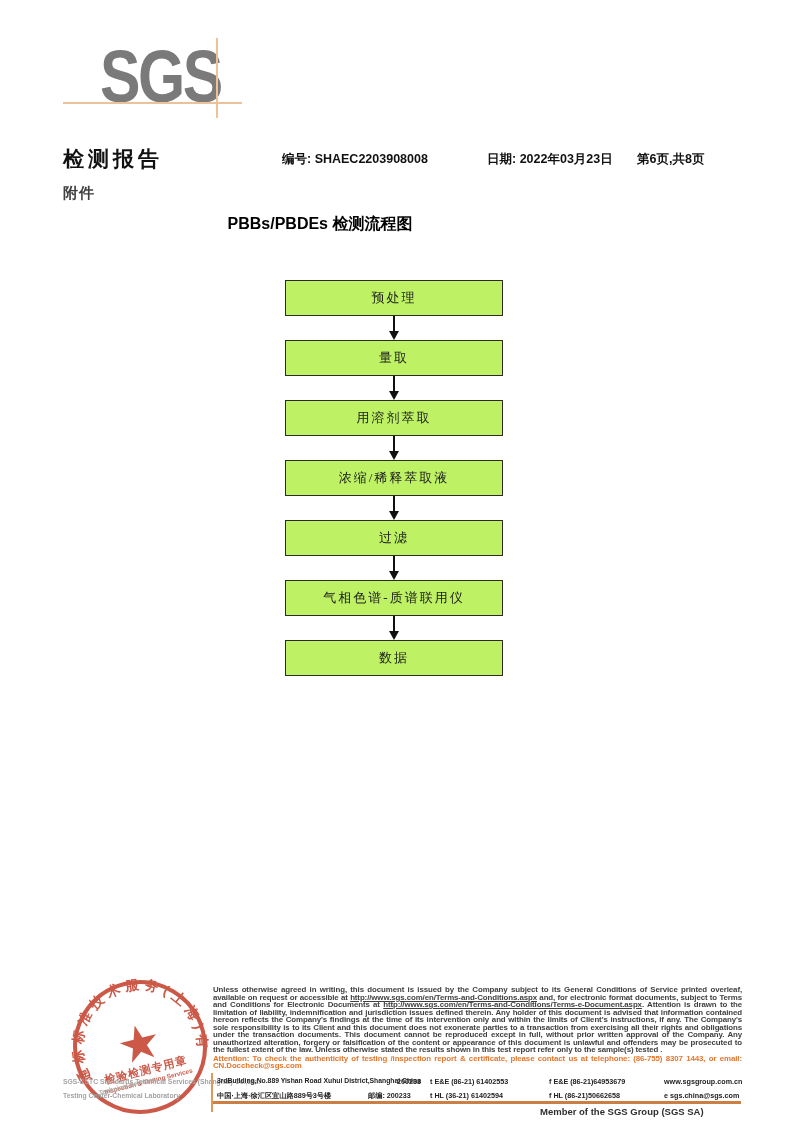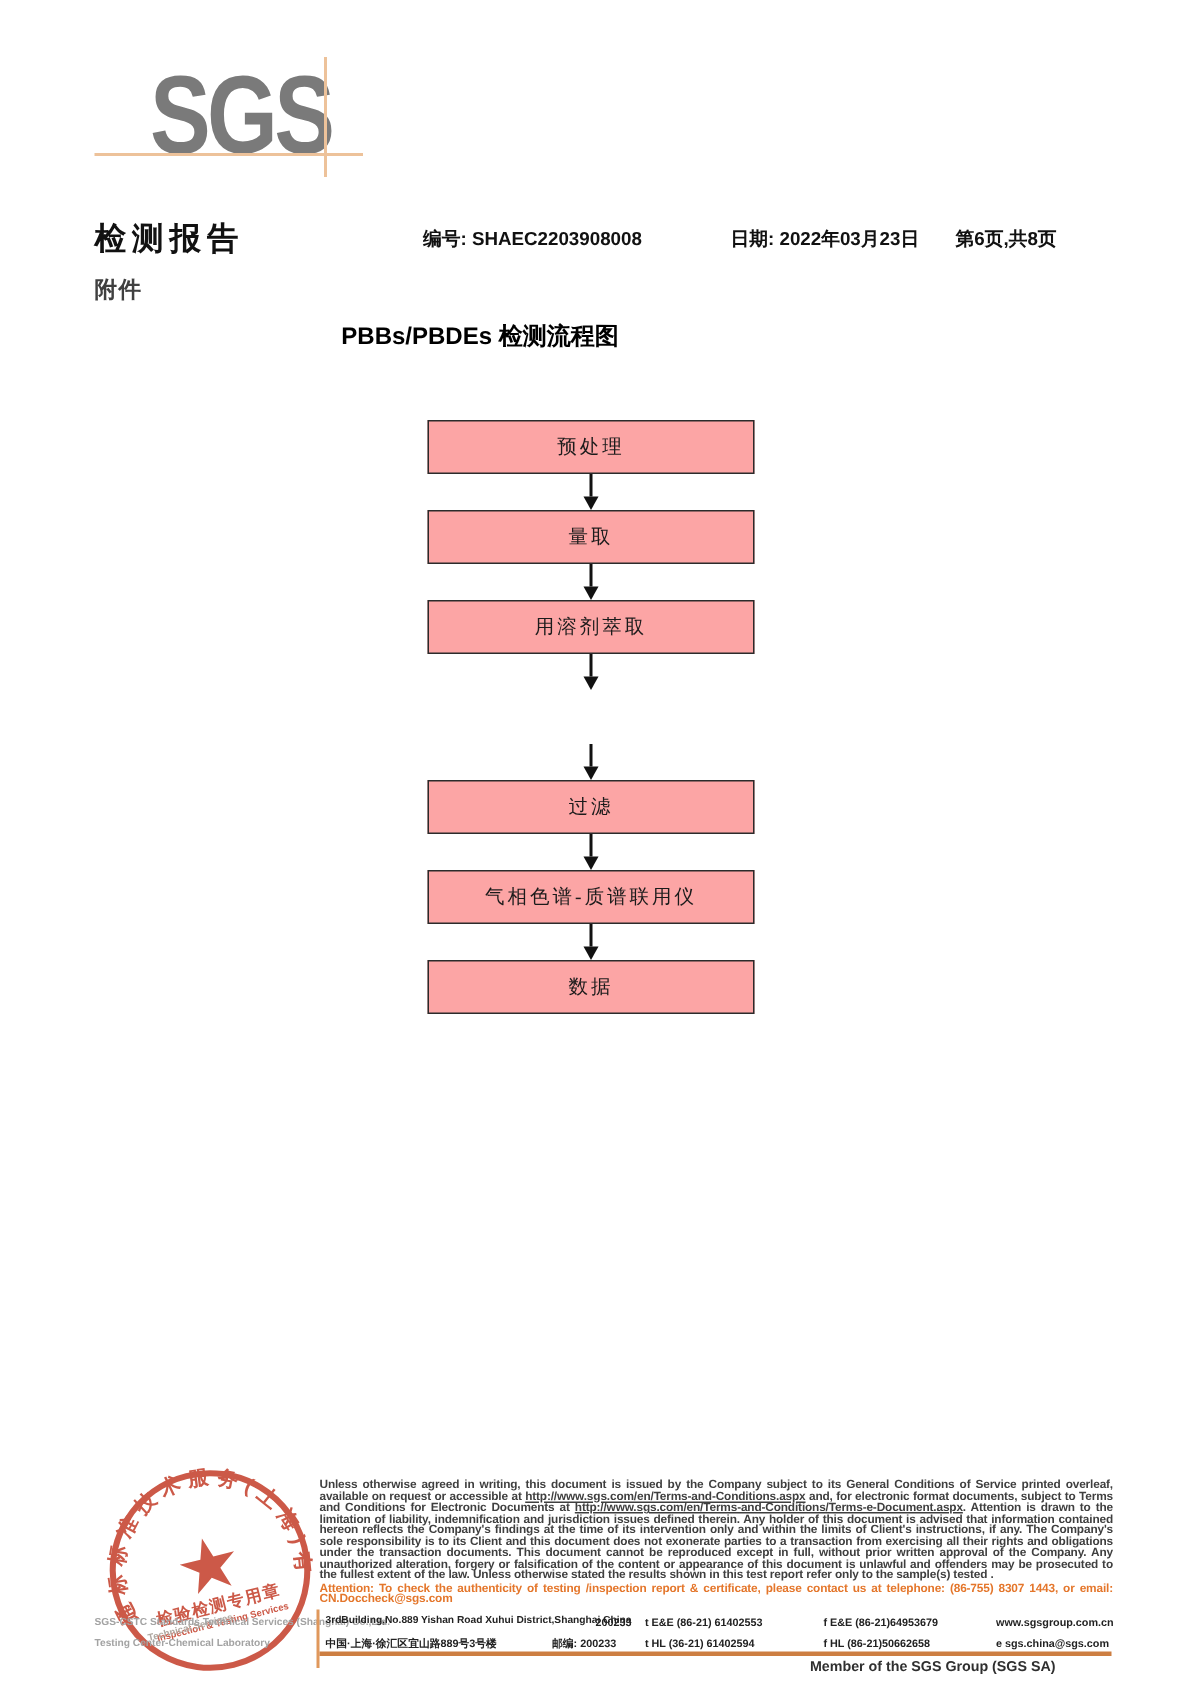--- a/index.html
+++ b/index.html
@@ -26,21 +26,21 @@
   .hdr-no   { left:282px; }
   .hdr-date { left:487px; }
   .hdr-page { left:637px;text-align:center; }
   .attachment { left:63px; top:184px; font-size:15px; font-weight:bold; letter-spacing:1px;
     font-family:"Liberation Serif","DejaVu Serif",serif; color:#404040; }
 
   
   .flow-title { left:0; top:214px; width:640px; text-align:center;
     font-size:16px; font-weight:bold; color:#000; }
   .flow-box {
-    left:285px; width:218px; height:36px; border:1.5px solid #2b2b2b; background:#fca5a5;
+    left:285px; width:218px; height:36px; border:1.5px solid #2b2b2b; background:#bef264;
     display:flex; align-items:center; justify-content:center;
     font-size:13px; letter-spacing:2px; color:#1b1b1b;
     font-family:"Liberation Serif","DejaVu Serif",serif; white-space:nowrap;
   }
   .flow-arrow { left:388px; width:12px; height:24px; display:flex; flex-direction:column; align-items:center; }
   .flow-arrow .stem { width:2.5px; height:15px; background:#111; }
   .flow-arrow .head { width:0; height:0; border-left:5.5px solid transparent;
     border-right:5.5px solid transparent; border-top:9px solid #111; }
 
   
@@ -88,20 +88,21 @@
   <div class="abs flow-box" style="top:340px">量取</div>
   <div class="abs flow-arrow" style="top:376px">
       <div class="stem"></div>
       <div class="head"></div>
     </div>
   <div class="abs flow-box" style="top:400px">用溶剂萃取</div>
   <div class="abs flow-arrow" style="top:436px">
       <div class="stem"></div>
       <div class="head"></div>
     </div>
+  <div class="abs flow-box" style="top:460px">浓缩/稀释萃取液</div>
   <div class="abs flow-arrow" style="top:496px">
       <div class="stem"></div>
       <div class="head"></div>
     </div>
   <div class="abs flow-box" style="top:520px">过滤</div>
   <div class="abs flow-arrow" style="top:556px">
       <div class="stem"></div>
       <div class="head"></div>
     </div>
   <div class="abs flow-box" style="top:580px">气相色谱-质谱联用仪</div>

